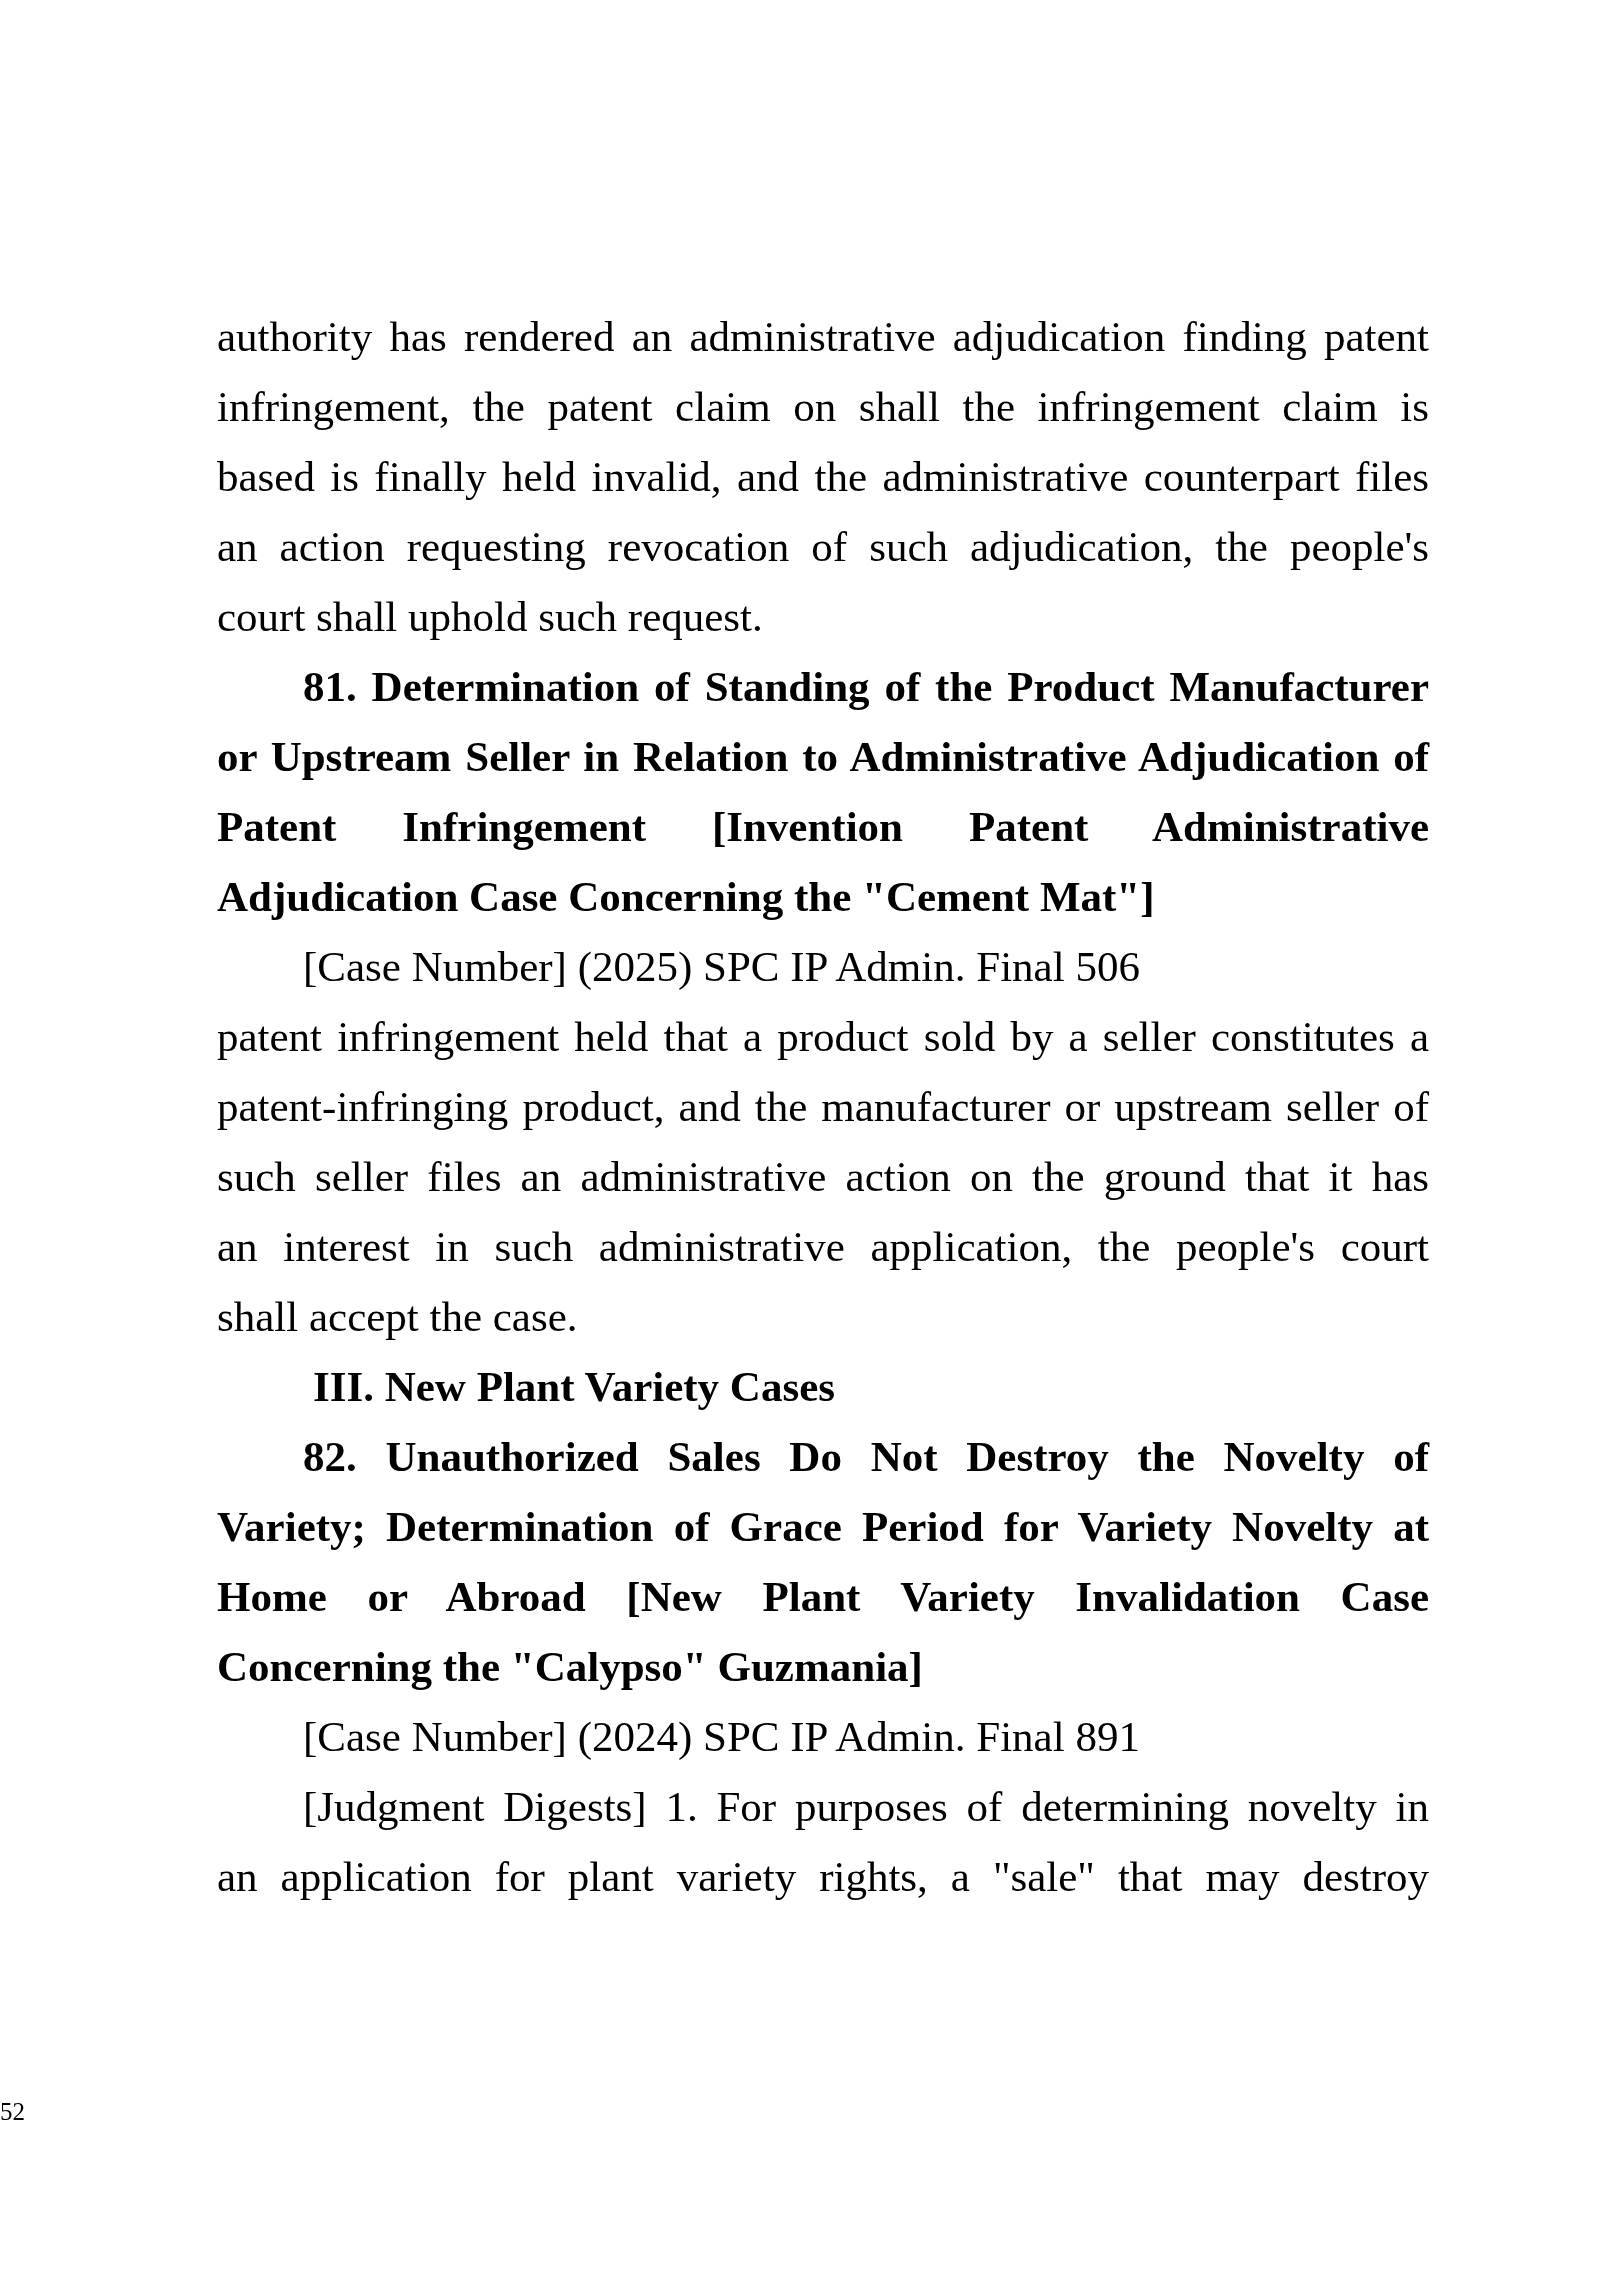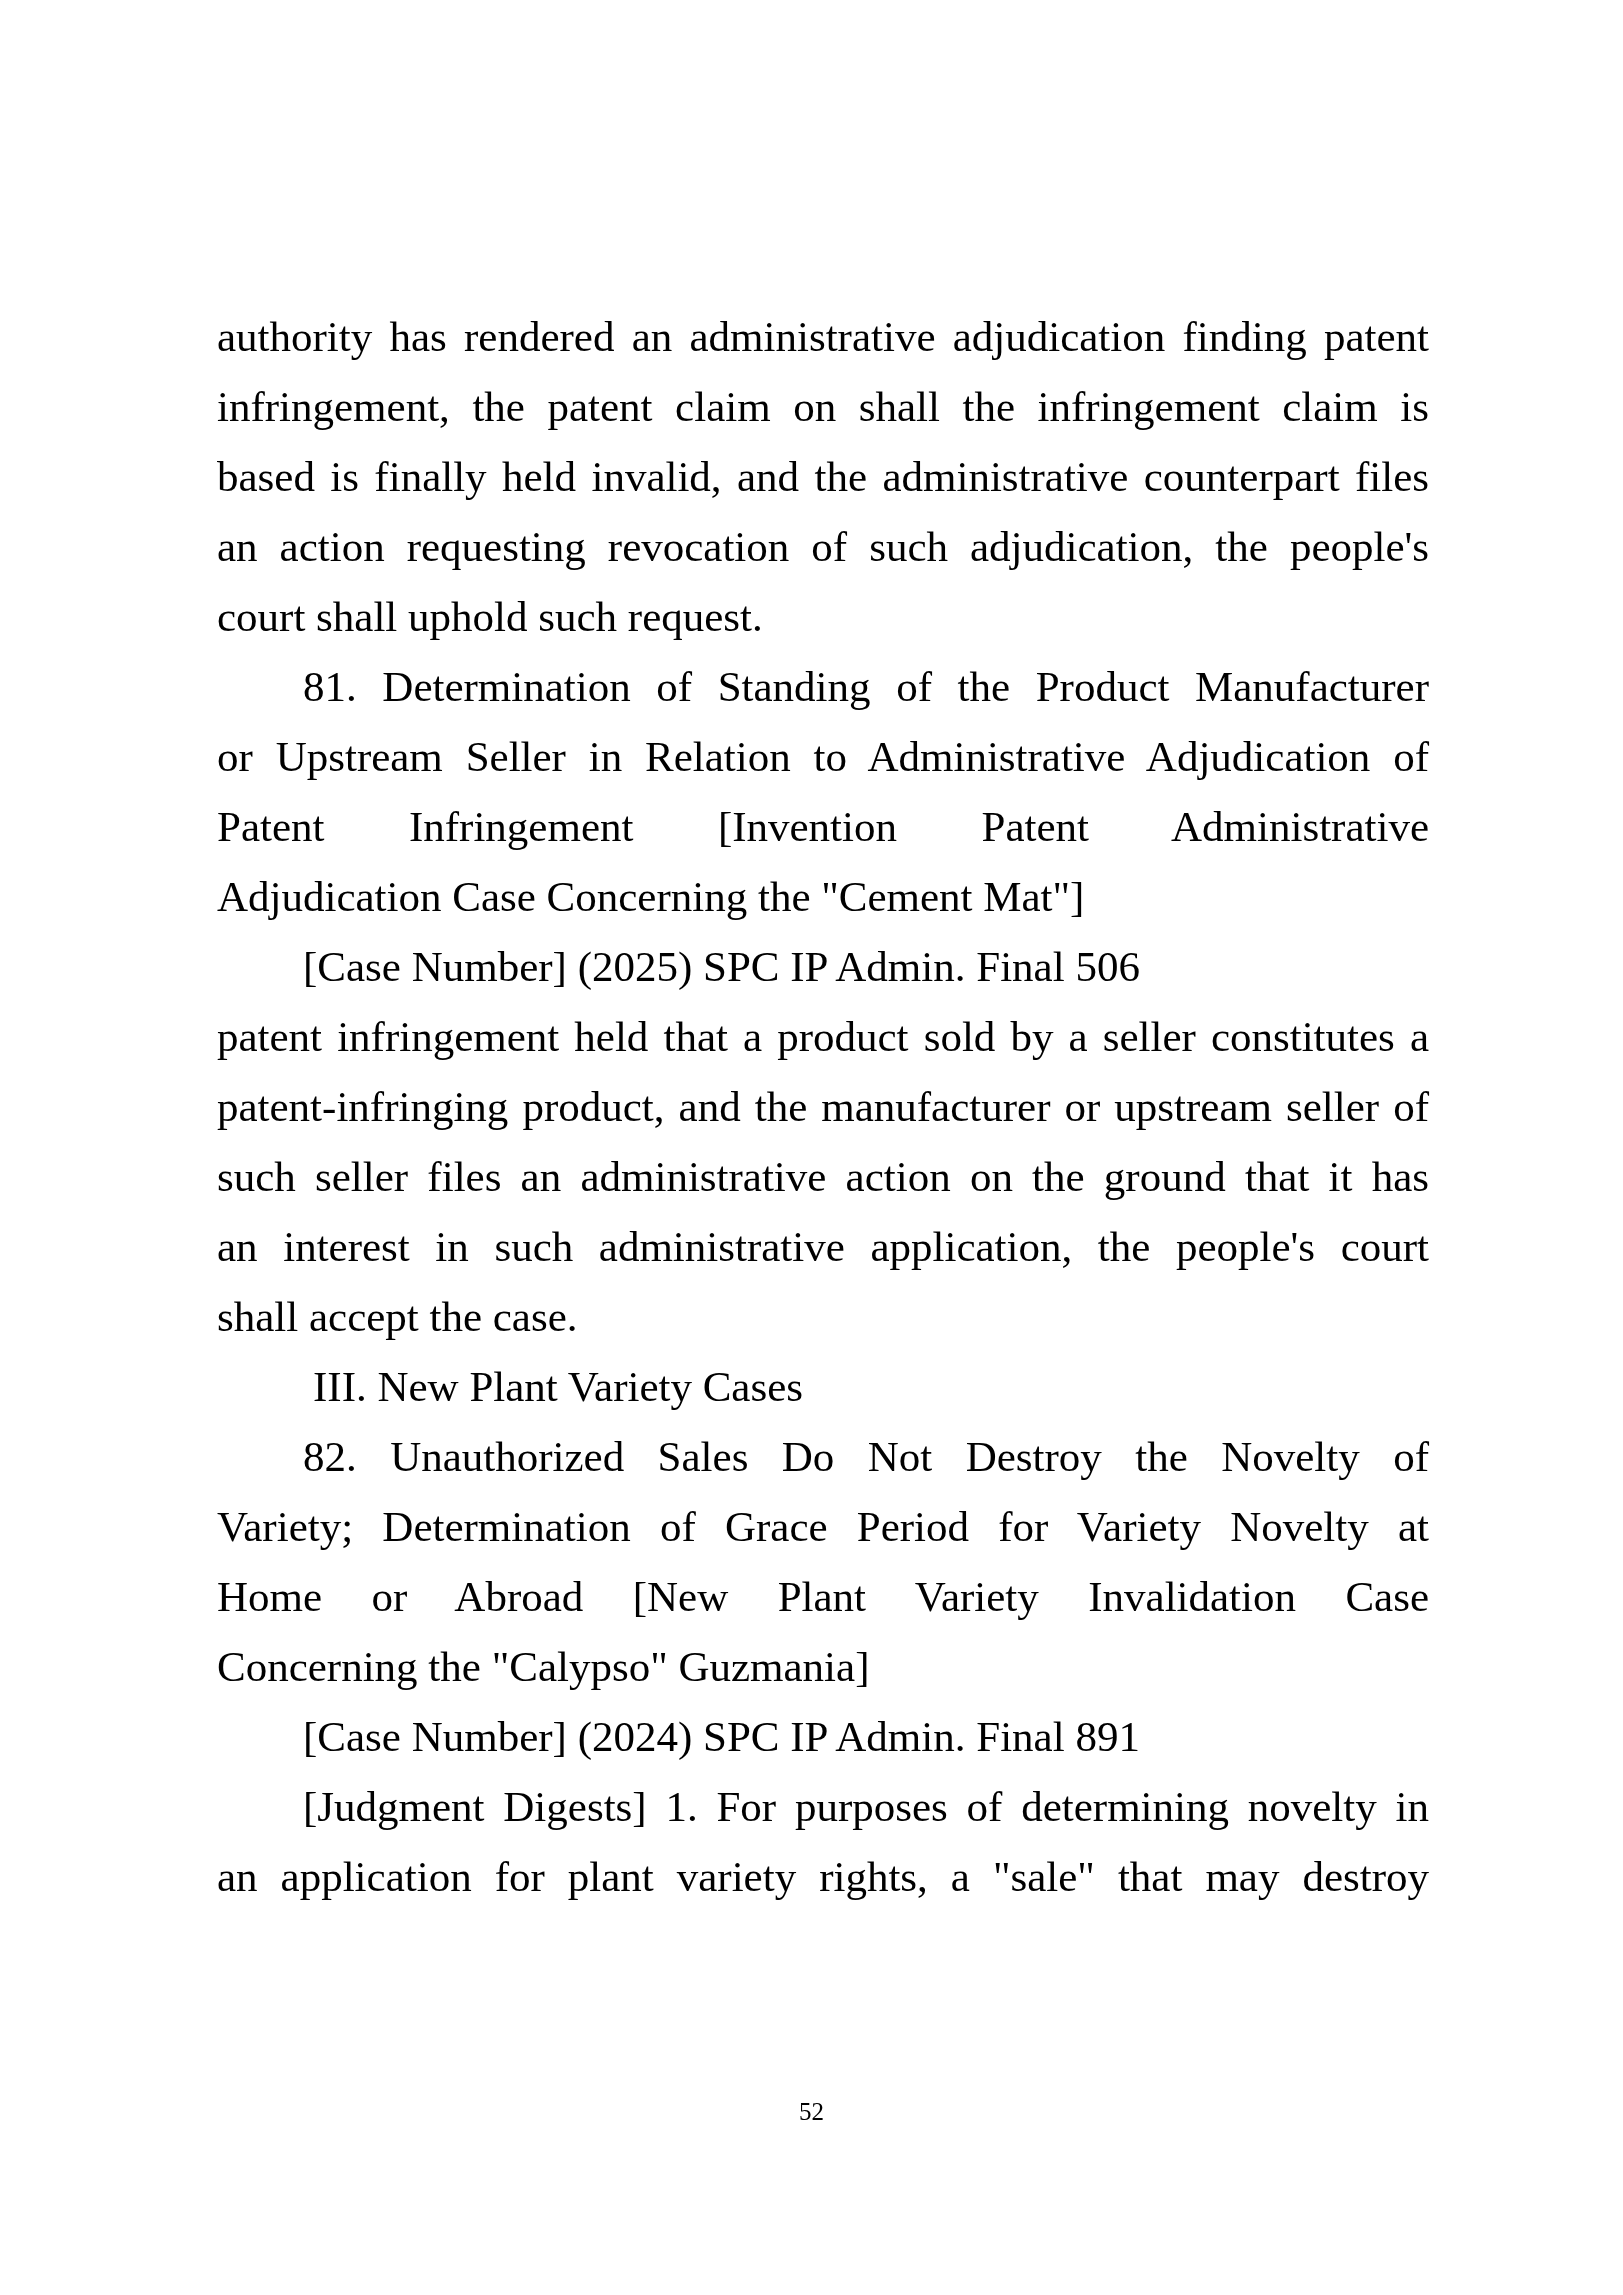--- a/index.html
+++ b/index.html
@@ -34,28 +34,27 @@
   .line.last {
     text-align-last: left;
   }
   .line.indent {
     padding-left: 86px;
   }
   .line.indent-sec {
     padding-left: 96px;
   }
   .bold {
-    font-weight: normal;
+    font-weight: bold;
   }
   .page-number {
     position: absolute;
     left: 0;
     width: 1623px;
     top: 2095px;
-    text-align: center;
     font-size: 25px;
     line-height: 34px;
     font-family: "Liberation Serif", "DejaVu Serif", serif;
   }
 </style>
 </head>
 <body>
 
 <div class="page">
 

